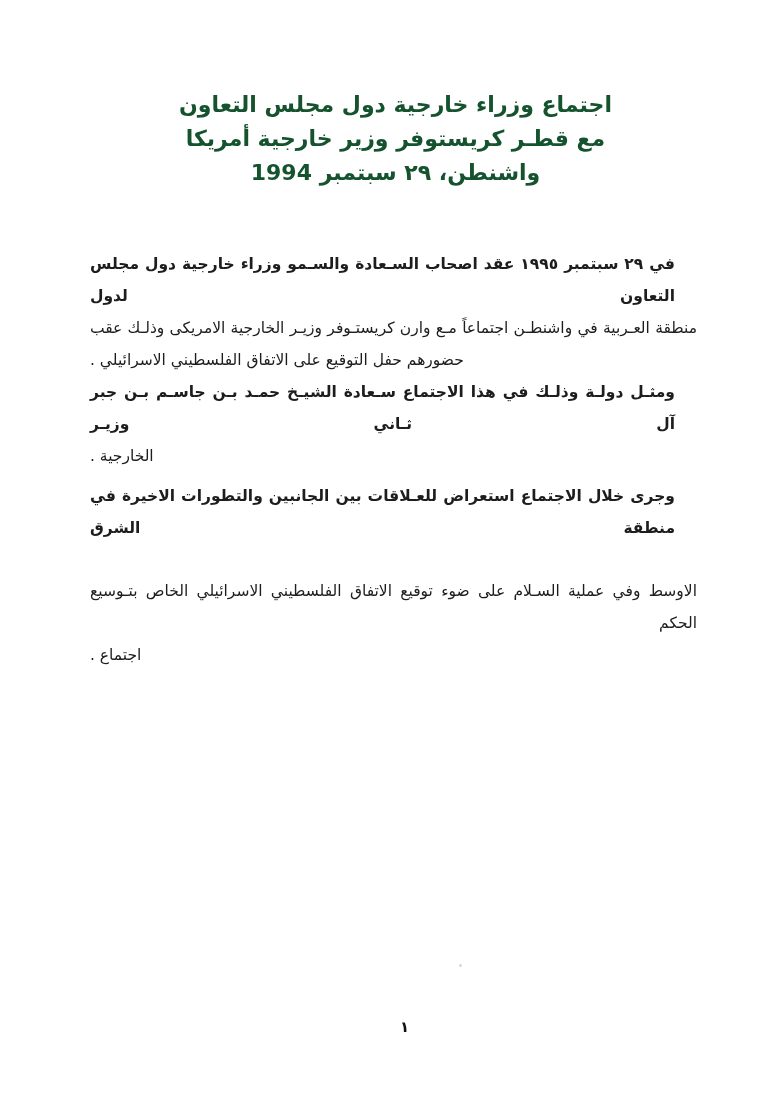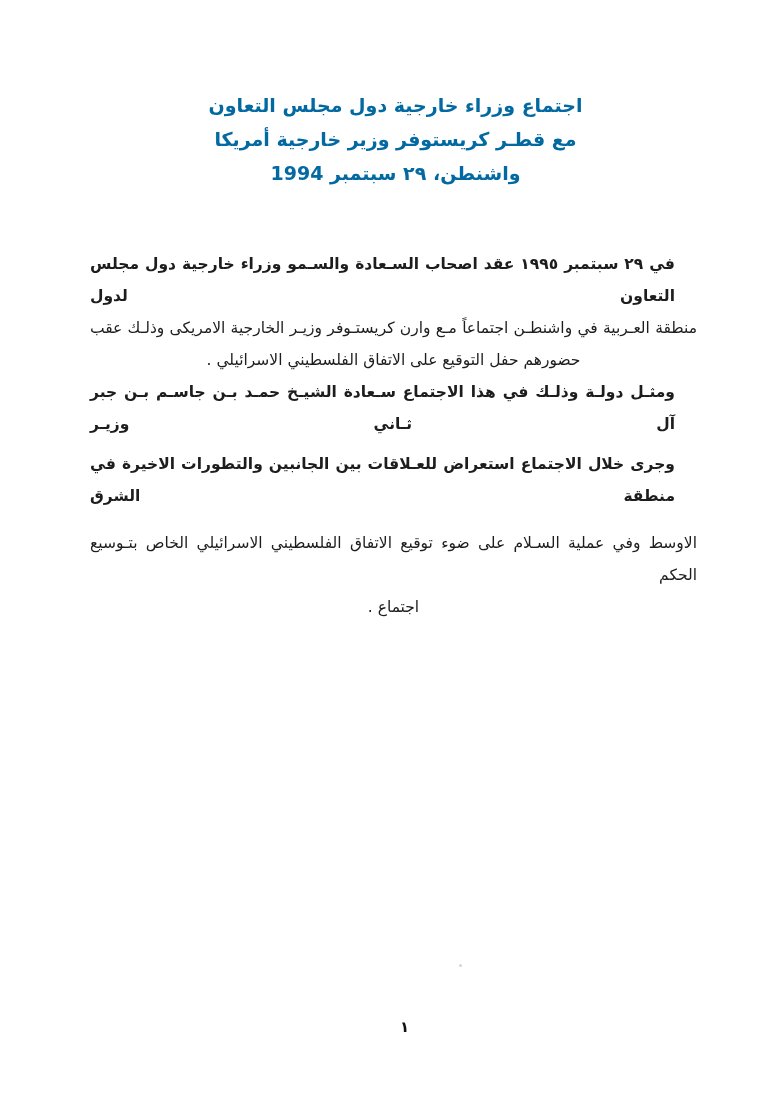--- a/index.html
+++ b/index.html
@@ -21,23 +21,23 @@
   .title-block {
     position: absolute;
     top: 88px;
     left: 0;
     width: 761px;
     padding-left: 30px;
     box-sizing: border-box;
     direction: rtl;
     text-align: center;
     font-weight: bold;
-    font-size: 19px;
+    font-size: 22px;
     line-height: 34px;
-    color: #0369a1;
+    color: #14532d;
     letter-spacing: 0.2px;
   }
 
   
   .body-block {
     position: absolute;
     top: 248px;
     left: 90px;
     width: 607px;
     direction: rtl;
@@ -46,28 +46,28 @@
     color: #1d1d1d;
   }
   .line {
     white-space: normal;
   }
   .just {
     text-align: justify;
     text-align-last: justify;
   }
   .last-line {
-    text-align: center;
+    text-align: left;
   }
   .indent {
     padding-right: 22px;
     font-weight: bold;
   }
   .gap-before-small { margin-top: 8px; }
-  .gap-before { margin-top: 15px; }
+  .gap-before { margin-top: 31px; }
 
   
   .artifact-dot {
     position: absolute;
     top: 964px;
     left: 459px;
     width: 3px;
     height: 3px;
     border-radius: 50%;
     background: #d6d6d6;
@@ -101,20 +101,21 @@
 
   <div class="body-block">
     <div class="paragraph">
       <div class="line just indent">في ٢٩ سبتمبر ١٩٩٥ عقد اصحاب السـعادة والسـمو وزراء خارجية دول مجلس التعاون لدول</div>
       <div class="line just">منطقة العـربية في واشنطـن اجتماعاً مـع وارن كريستـوفر وزيـر الخارجية الامريكى وذلـك عقب</div>
       <div class="line last-line">حضورهم حفل التوقيع على الاتفاق الفلسطيني الاسرائيلي .</div>
     </div>
 
     <div class="paragraph">
       <div class="line just indent">ومثـل دولـة وذلـك في هذا الاجتماع سـعادة الشيـخ حمـد بـن جاسـم بـن جبر آل ثـاني وزيـر</div>
+      <div class="line last-line">الخارجية .</div>
     </div>
 
     <div class="paragraph">
       <div class="line just indent gap-before-small">وجرى خلال الاجتماع استعراض للعـلاقات بين الجانبين والتطورات الاخيرة في منطقة الشرق</div>
       <div class="line just gap-before">الاوسط وفي عملية السـلام على ضوء توقيع الاتفاق الفلسطيني الاسرائيلي الخاص بتـوسيع الحكم</div>
       <div class="line last-line">اجتماع .</div>
     </div>
   </div>
 
   <div class="artifact-dot"></div>

